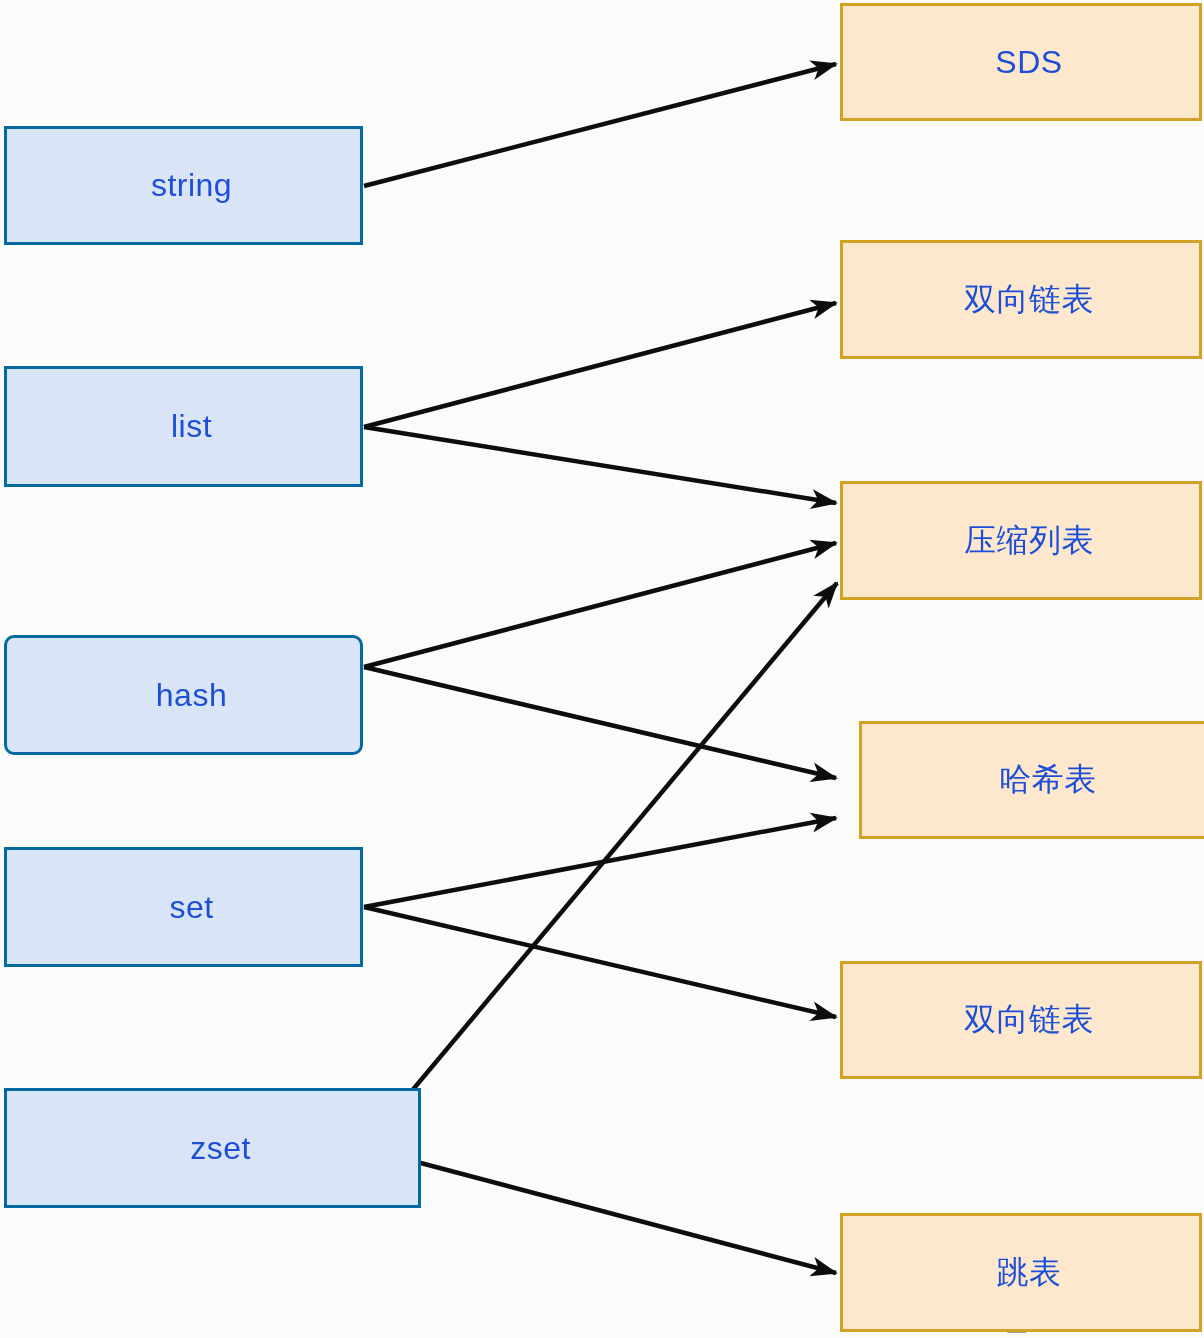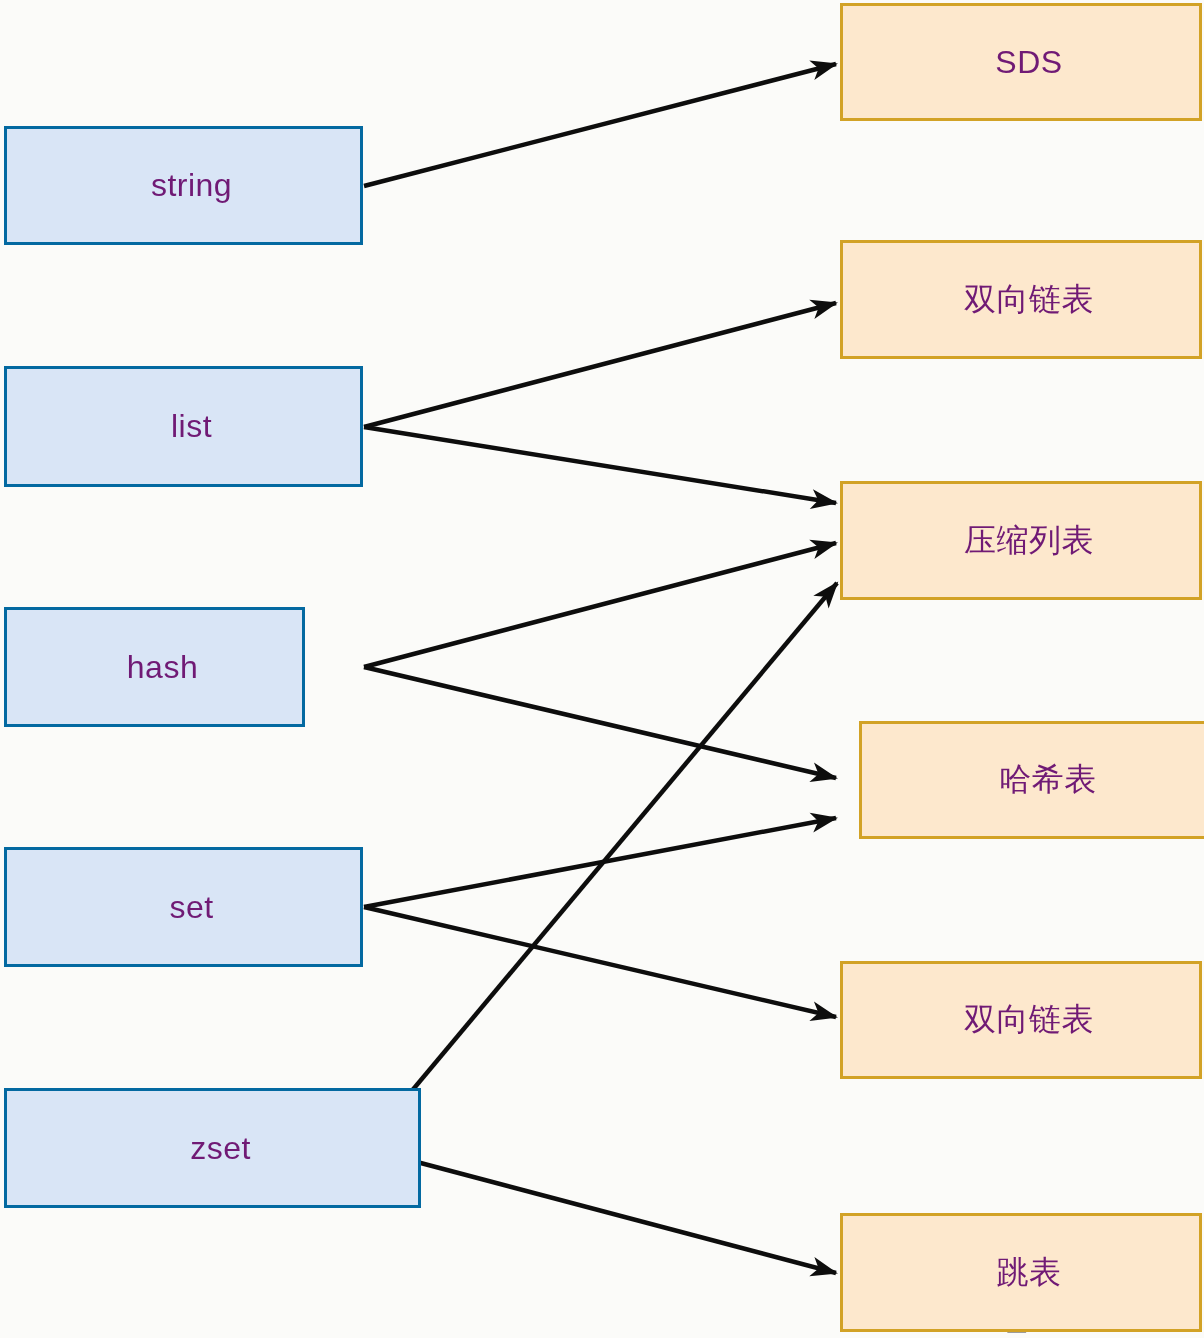--- a/index.html
+++ b/index.html
@@ -22,21 +22,21 @@
     width: 1204px;
     height: 1338px;
   }
   .node {
     position: absolute;
     box-sizing: border-box;
     display: flex;
     align-items: center;
     justify-content: center;
     font-size: 32px;
-    color: #701a75;
+    color: #1d4ed8;
     letter-spacing: 0.5px;
     white-space: nowrap;
     padding-left: 16px;
   }
   .node.left {
     background: #d9e5f6;
     border: 3px solid #0369a1;
     justify-content: center;
   }
   .node.right {
@@ -79,21 +79,21 @@
       <line x1="364" y1="1148" x2="837" y2="583" class="edge-line" marker-end="url(#arrowhead)"></line>
       <line x1="364" y1="1148" x2="836" y2="1273" class="edge-line" marker-end="url(#arrowhead)"></line>
     </svg>
   <span class="watermark">@稀土掘金技术社区</span>
 <div class="node left" style="left: 4px; top: 126px; width: 359px; height: 119px;">
       <span>string</span>
     </div>
     <div class="node left" style="left: 4px; top: 366px; width: 359px; height: 121px;">
       <span>list</span>
     </div>
-    <div class="node left" style="left: 4px; top: 607px; width: 301px; height: 120px;">
+    <div class="node left" style="left: 4px; top: 635px; width: 359px; height: 120px; border-radius: 10px;">
       <span>hash</span>
     </div>
     <div class="node left" style="left: 4px; top: 847px; width: 359px; height: 120px;">
       <span>set</span>
     </div>
     <div class="node left" style="left: 4px; top: 1088px; width: 417px; height: 120px;">
       <span>zset</span>
     </div>
     <div class="node right" style="left: 840px; top: 3px; width: 362px; height: 118px;">
       <span>SDS</span>

